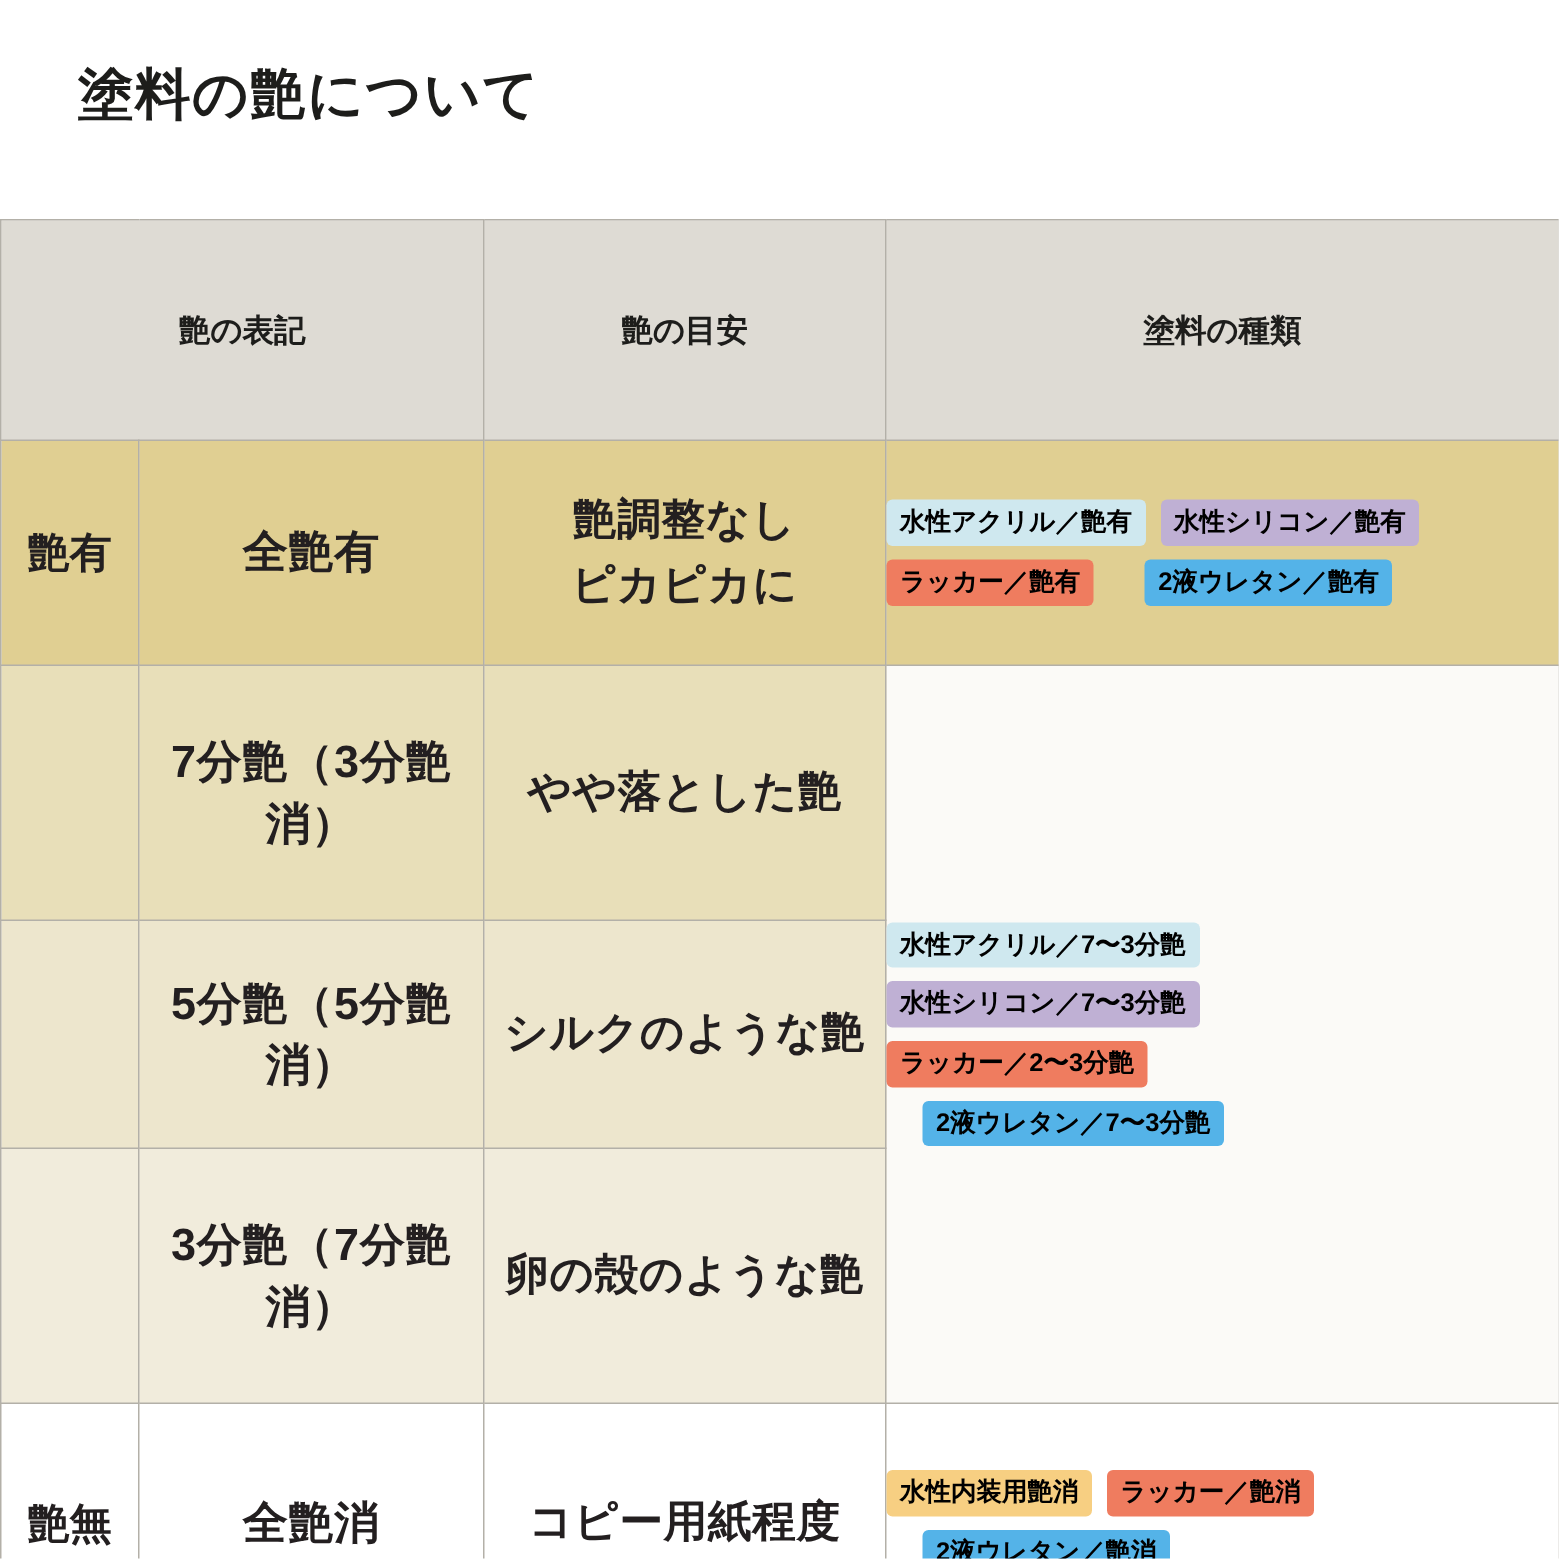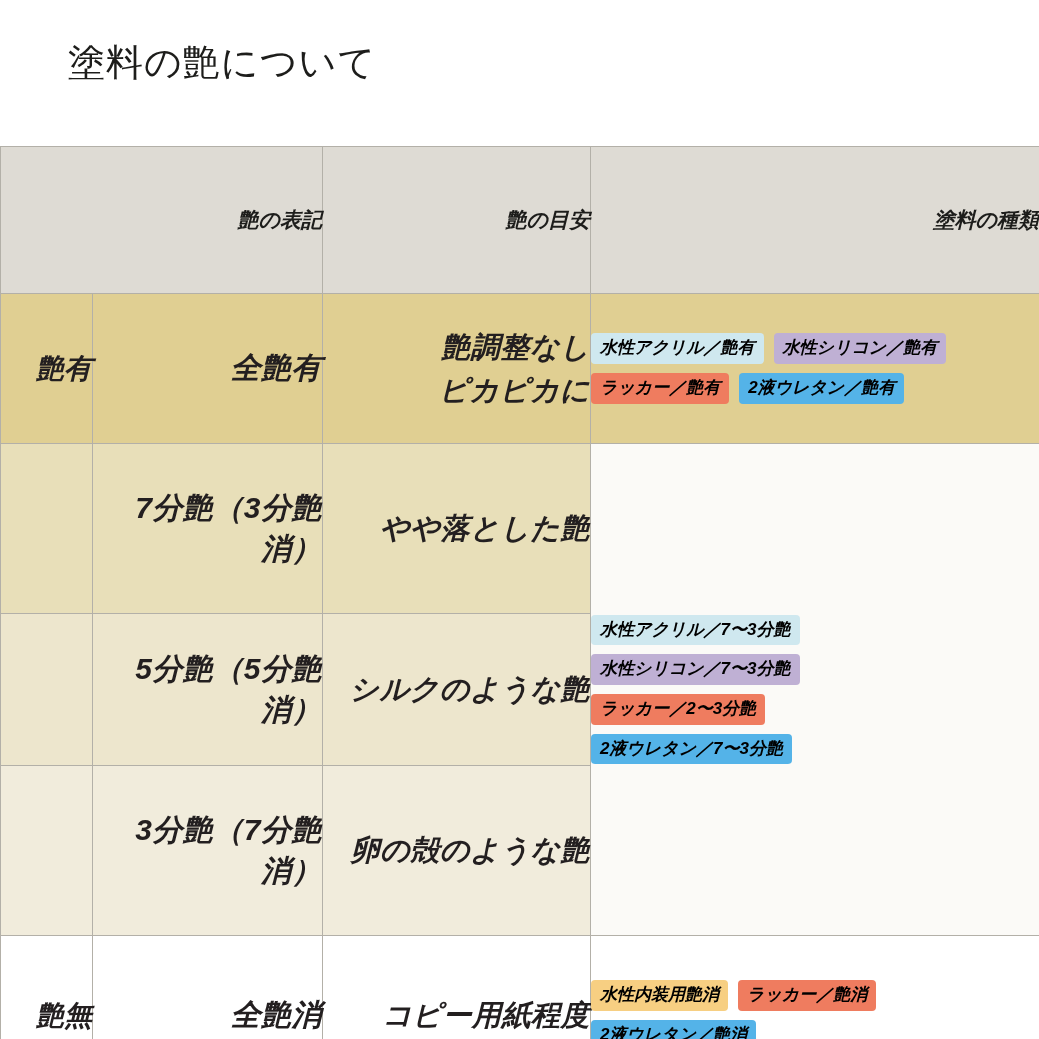--- a/index.html
+++ b/index.html
@@ -14,41 +14,40 @@
     color: #231f20;
     overflow: hidden;
   }
   .page {
     position: relative;
     width: 1039px;
     height: 1039px;
   }
   .title {
     position: absolute;
-    left: 68px;
+    left: 52px;
     top: 38px;
     font-size: 37px;
-    font-weight: normal;
+    font-weight: bold;
     letter-spacing: 1px;
     color: #1d1d1b;
   }
   table.gloss-table {
     position: absolute;
     left: 0;
     top: 146px;
     width: 1039px;
     border-collapse: collapse;
     table-layout: fixed;
   }
   table.gloss-table td, table.gloss-table th {
     border: 1px solid #b3b0a8;
     padding: 0;
     vertical-align: middle;
-    text-align: right;
-    font-style: italic;
+    text-align: center;
   }
   .col-mark { width: 92px; }
   .col-name { width: 230px; }
   .col-guide { width: 268px; }
   .col-kinds { width: 449px; }
 
   thead td {
     background: #dedbd4;
     height: 136px;
     font-size: 21px;
@@ -92,21 +91,21 @@
     border-radius: 4px;
     font-size: 17px;
     font-weight: bold;
     color: #000000;
     white-space: nowrap;
     line-height: 1.15;
   }
   .chip-acryl  { background: #cfe8ef; }
   .chip-sili   { background: #bfb0d4; }
   .chip-lacq   { background: #ef7c5f; }
-  .chip-ure    { background: #54b3e8; }
+  .chip-ure    { background: #54b3e8; margin-left: 24px; }
   .chip-naiso  { background: #f7cf82; }
 
   .kinds-stack { display: flex; flex-direction: column; align-items: flex-start; gap: 9px; }
   .kinds-rowline { display: flex; flex-wrap: wrap; gap: 9px 10px; align-items: center; }
 
   .h-117 { height: 146px; }
   .h-150 { height: 150px; }
   .h-148 { height: 170px; }
   .h-152 { height: 152px; }
   .h-160 { height: 160px; }

